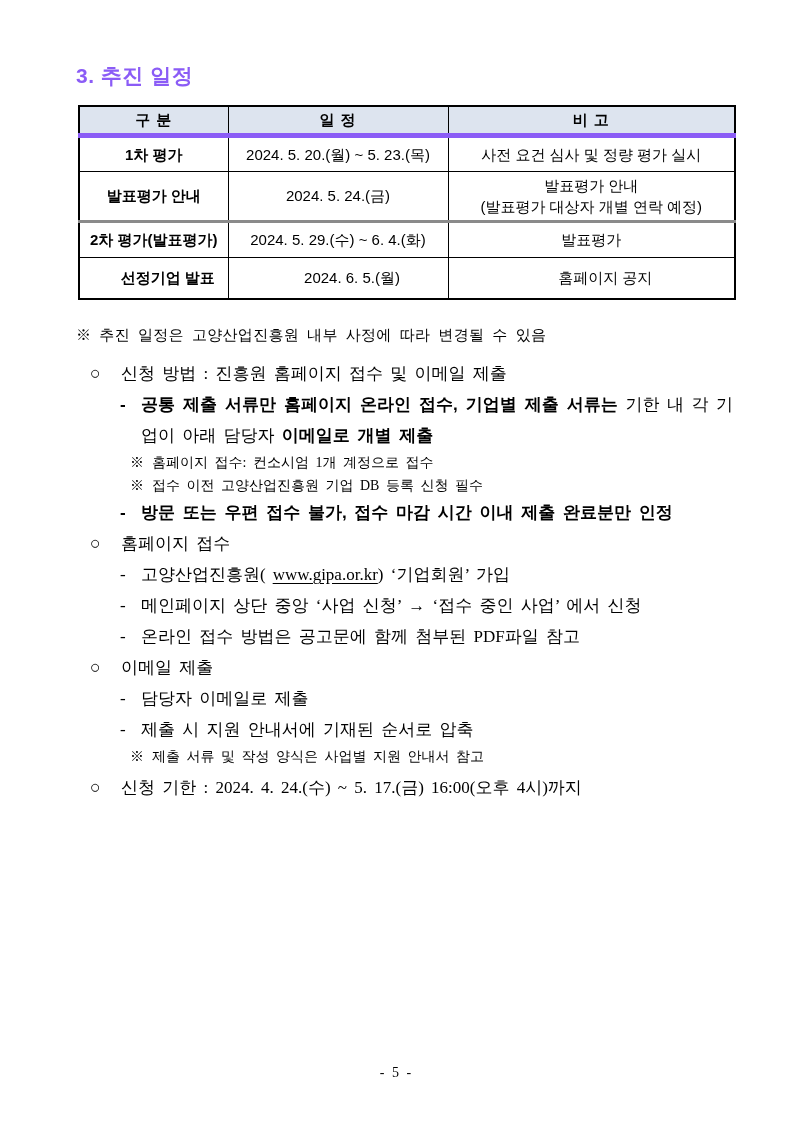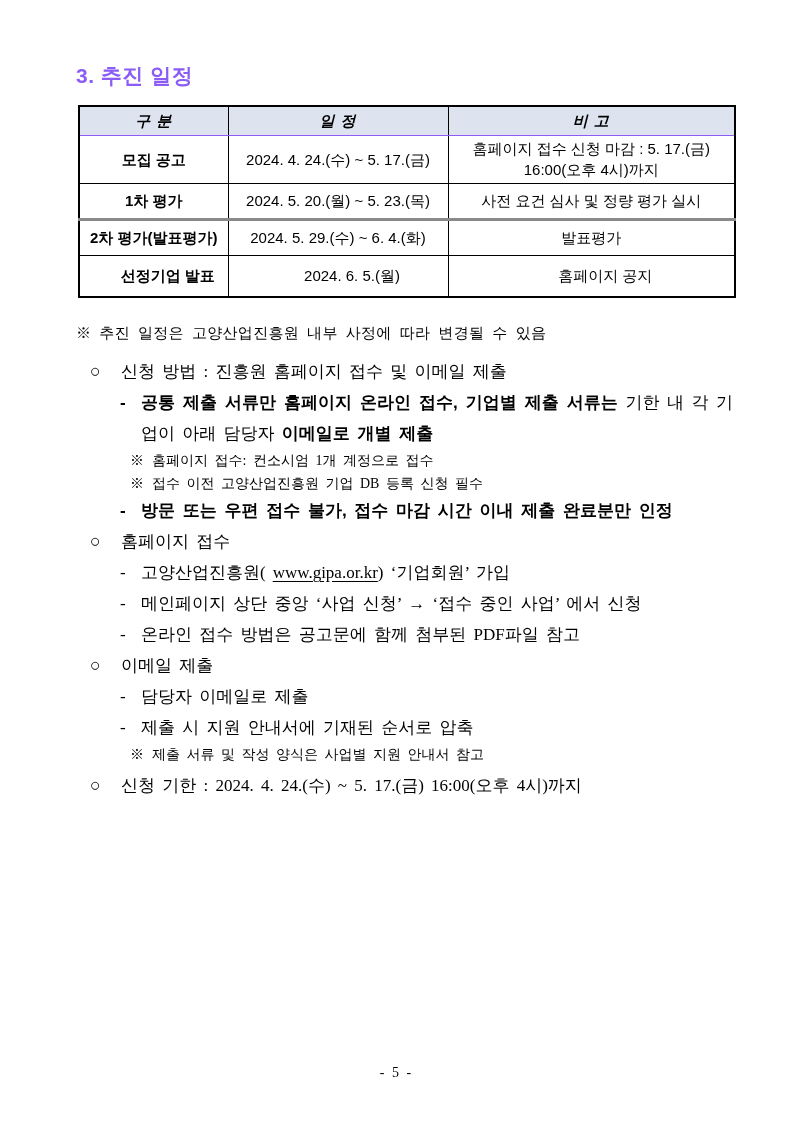--- a/index.html
+++ b/index.html
@@ -37,23 +37,22 @@
     font-family: "Liberation Sans", "DejaVu Sans", sans-serif;
     font-size: 15px;
     padding: 2px 4px;
     white-space: pre-line;
     line-height: 21px;
   }
   table.schedule th {
     background: #dde4ef;
     font-weight: 700;
     height: 29px;
-    border-bottom: 1px solid #8b5cf6;
+    border-bottom: 5px solid #8b5cf6;
     letter-spacing: 1px;
-    font-style: italic;
   }
   table.schedule td.cat { font-weight: 700; }
   col.c1 { width: 149px; } col.c2 { width: 220px; } col.c3 { width: 287px; }
   tr.r1 td { height: 48px; }
   tr.r2 td { height: 36px; margin-top: 47px; }
   tr.r3 td { height: 50px; }
   tr.r4 td { height: 36px; margin-left: 11px; }
   tr.r5 td { height: 42px; padding-left: 32px; }
   tr.r6 td { height: 41px; }
   tr.thick-top td { border-top: 3px solid #8a8a8a; }
@@ -112,31 +111,31 @@
         <col class="c3">
       </colgroup>
     <thead>
       <tr>
         <th>구 분</th>
         <th>일 정</th>
         <th>비 고</th>
       </tr>
     </thead>
     <tbody>
-      <tr class="r1">
-        <td class="cat">모집 공고</td>
-        <td>2024. 4. 24.(수) ~ 5. 17.(금)</td>
-        <td>홈페이지 접수 신청 마감 : 5. 17.(금)
-16:00(오후 4시)까지</td>
-      </tr>
       <tr class="r2">
         <td class="cat">1차 평가</td>
         <td>2024. 5. 20.(월) ~ 5. 23.(목)</td>
         <td>사전 요건 심사 및 정량 평가 실시</td>
       </tr>
+      <tr class="r3">
+        <td class="cat">발표평가 안내</td>
+        <td>2024. 5. 24.(금)</td>
+        <td>발표평가 안내
+(발표평가 대상자 개별 연락 예정)</td>
+      </tr>
       <tr class="r4 thick-top">
         <td class="cat">2차 평가(발표평가)</td>
         <td>2024. 5. 29.(수) ~ 6. 4.(화)</td>
         <td>발표평가</td>
       </tr>
       <tr class="r5">
         <td class="cat">선정기업 발표</td>
         <td>2024. 6. 5.(월)</td>
         <td>홈페이지 공지</td>
       </tr>

